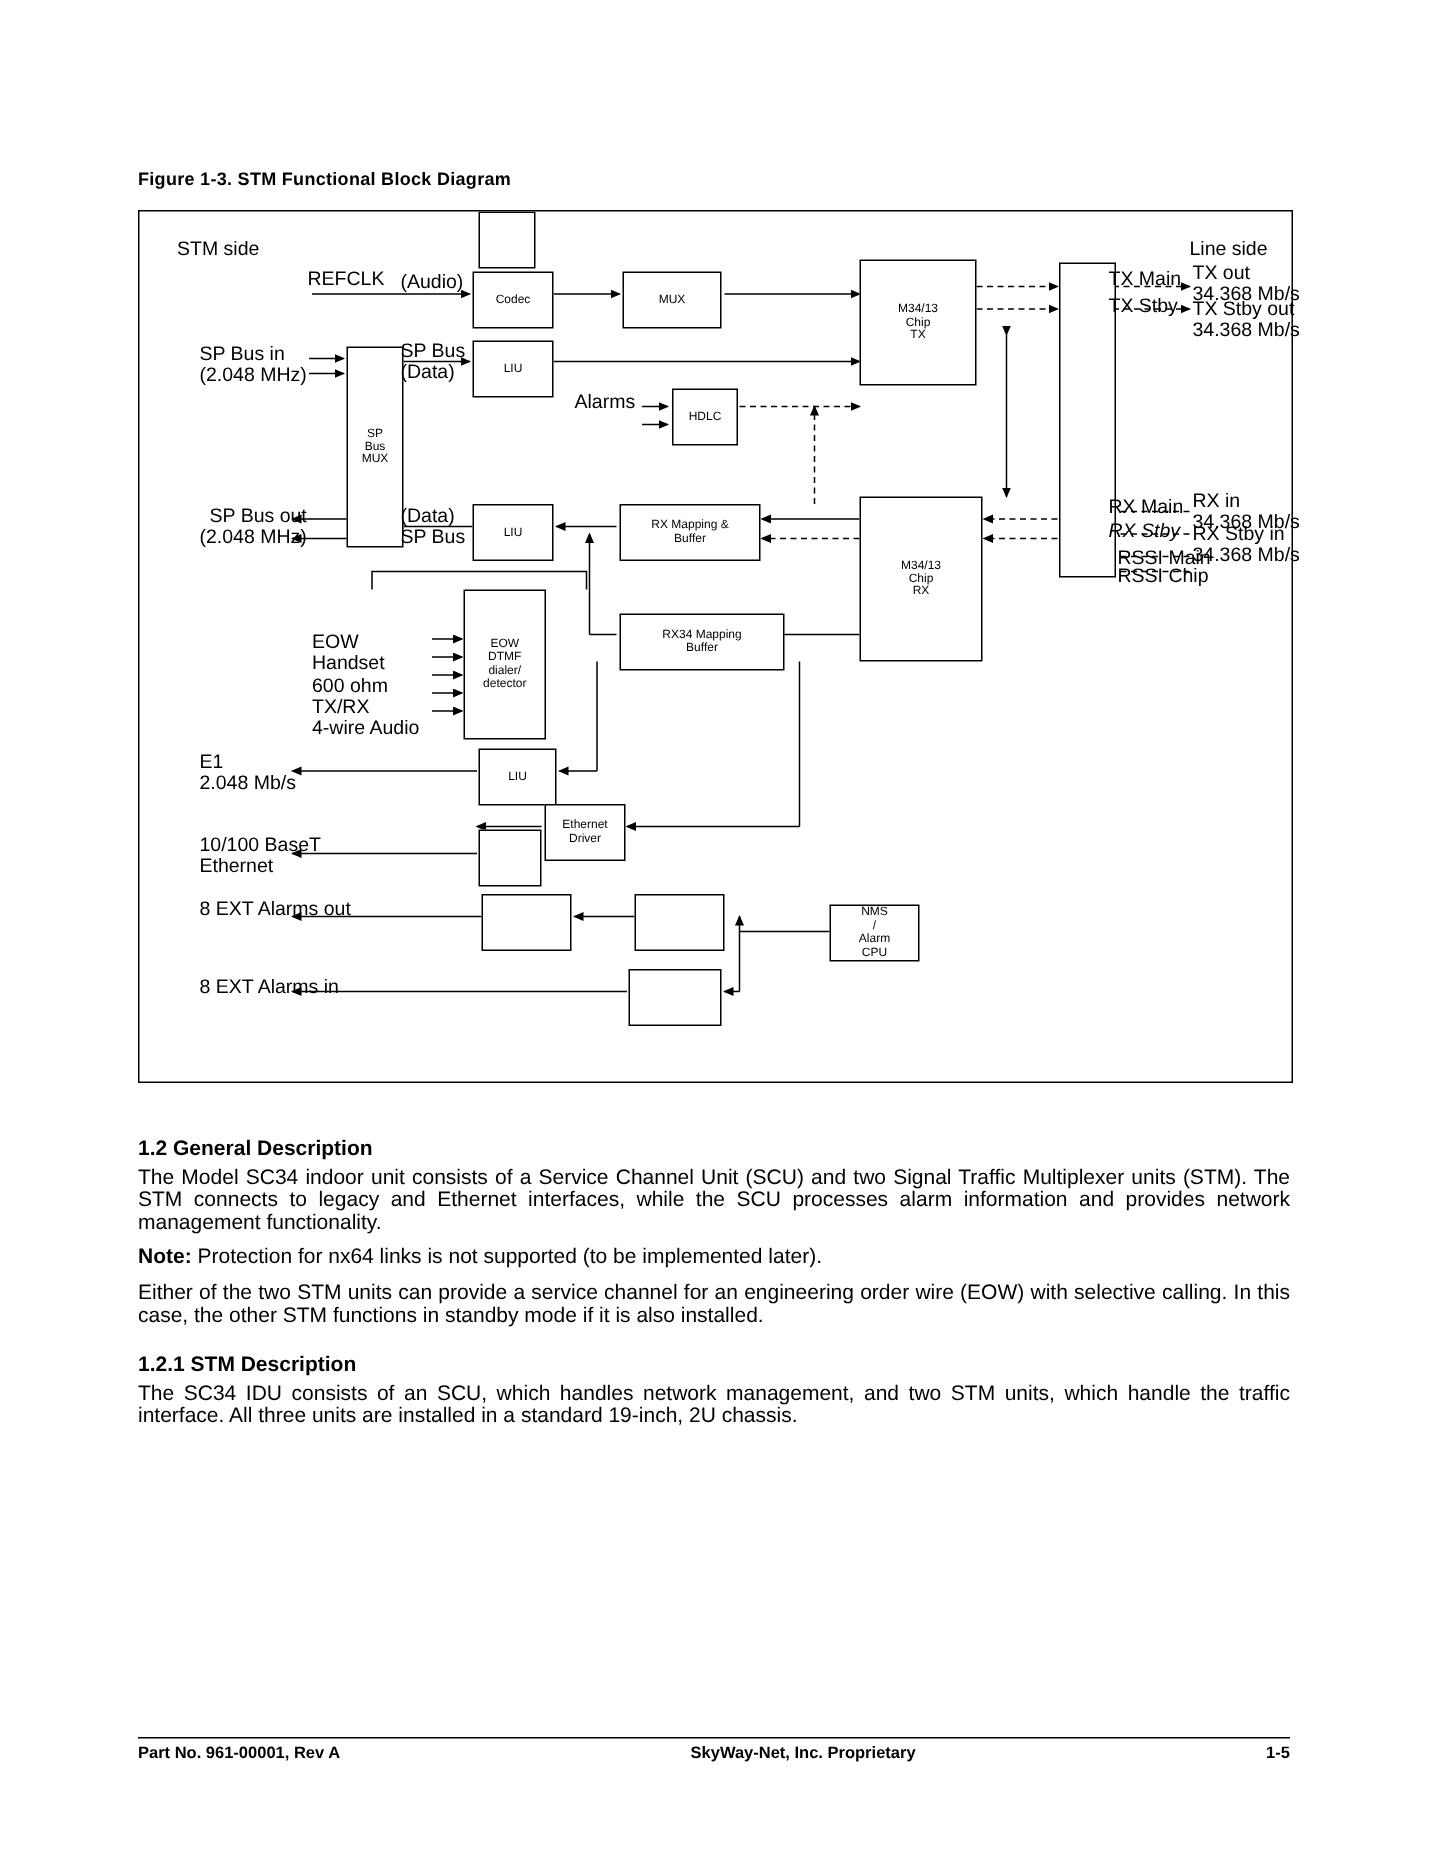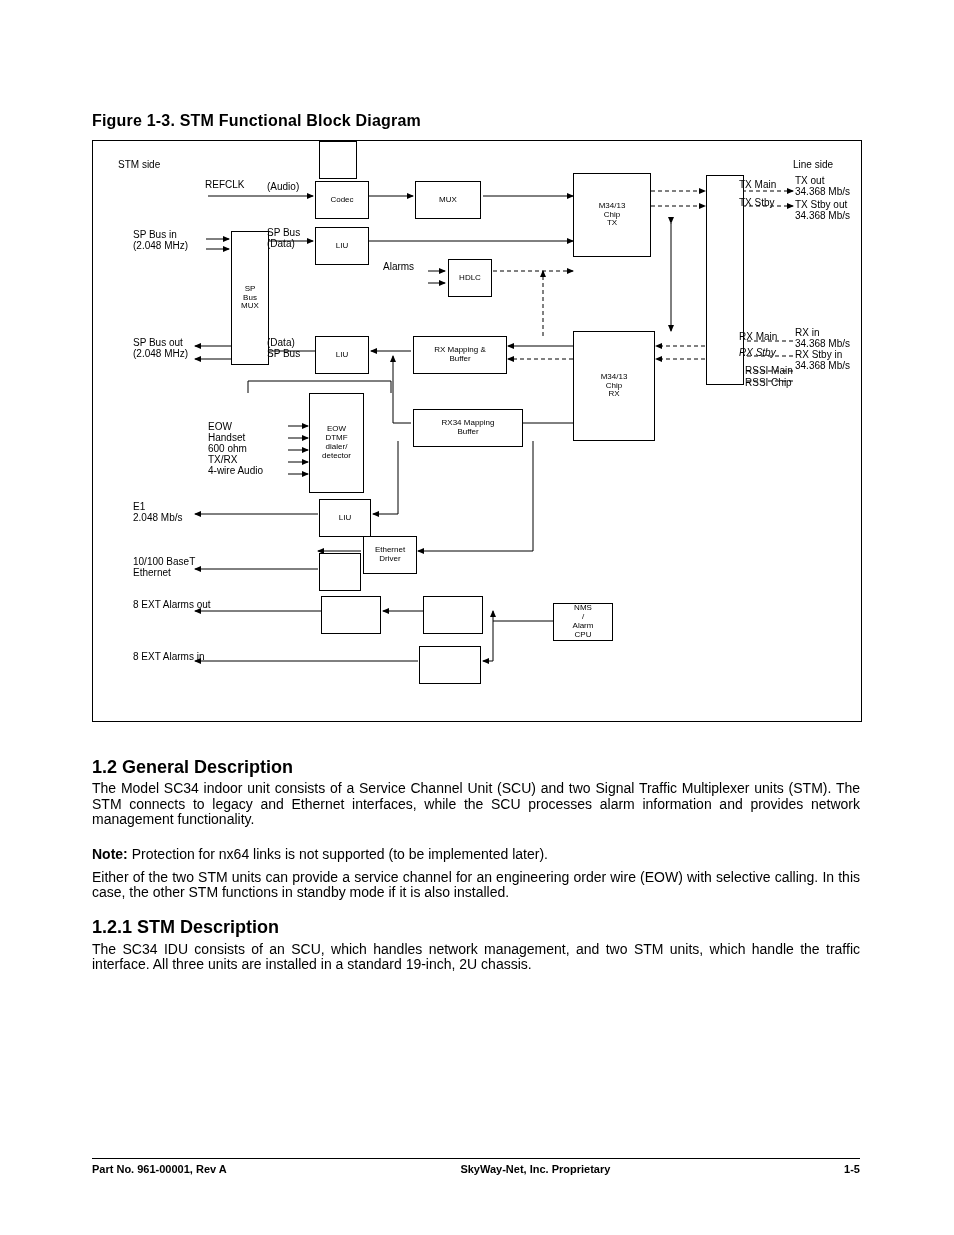--- a/index.html
+++ b/index.html
@@ -1,27 +1,27 @@
 <!DOCTYPE html>
 <html><head>
 <meta charset="utf-8">
 <style>
   html,body{margin:0;padding:0;background:#fff;}
   body{width:954px;height:1235px;position:relative;font-family:Arial,Helvetica,sans-serif;color:#000;}
   .page{position:absolute;inset:0;}
-  .figtitle{position:absolute;top:112px;left:92px;font-size:16px;font-weight:bold;letter-spacing:0.2px;}
+  .figtitle{position:absolute;top:112px;left:92px;font-size:12px;font-weight:bold;letter-spacing:0.2px;}
   .figborder{position:absolute;left:92px;top:140px;width:768px;height:580px;border:1px solid #000;}
   .blk{position:absolute;border:1.3px solid #000;background:#fff;font-size:8px;line-height:1.12;text-align:center;display:flex;align-items:center;justify-content:center;padding:18px;box-sizing:border-box;}
   .blk div{white-space:pre-line;}
-  .lbl{position:absolute;font-size:10px;line-height:1.1;white-space:pre;}
+  .lbl{position:absolute;font-size:13px;line-height:1.1;white-space:pre;}
   svg{position:absolute;left:0;top:0;overflow:visible;}
   .body{position:absolute;left:92px;top:740px;width:768px;font-size:14px;line-height:1.08;}
-  .sec{font-weight:bold;font-size:18px;margin:18px 0 4px 0;}
+  .sec{font-weight:bold;font-size:14px;margin:18px 0 4px 0;}
   .p{margin:0 0 8px 0;text-align:justify;}
-  .note{margin:20px 0 0 0;}
+  .note{margin:8px 0 0 0;}
   .footer{position:absolute;left:92px;top:1158px;width:768px;font-size:11px;}
   .footer .line{border-top:1px solid #000;margin-bottom:4px;}
 </style>
 </head>
 <body>
 
 <div class="page">
 
   <div class="figtitle">Figure 1-3. STM Functional Block Diagram</div>
 
@@ -190,21 +190,21 @@
     <span class="lbl" style="left:25px;top:18px;">STM side</span>
     <span class="lbl" style="left:700px;top:18px;">Line side</span>
 
     <span class="lbl" style="left:40px;top:88px;">SP Bus in
 (2.048 MHz)</span>
     <span class="lbl" style="left:174px;top:40px;">(Audio)</span>
     <span class="lbl" style="left:174px;top:86px;">SP Bus
 (Data)</span>
     <span class="lbl" style="left:174px;top:196px;">(Data)
 SP Bus</span>
-    <span class="lbl" style="left:40px;top:196px;">SP Bus out
+    <span class="lbl" style="left:40px;top:196px;text-align:right;">SP Bus out
 (2.048 MHz)</span>
     <span class="lbl" style="left:290px;top:120px;">Alarms</span>
 
     <span class="lbl" style="left:646px;top:38px;">TX Main</span>
     <span class="lbl" style="left:646px;top:56px;">TX Stby</span>
     <span class="lbl" style="left:702px;top:34px;">TX out
 34.368 Mb/s</span>
     <span class="lbl" style="left:702px;top:58px;">TX Stby out
 34.368 Mb/s</span>
 

